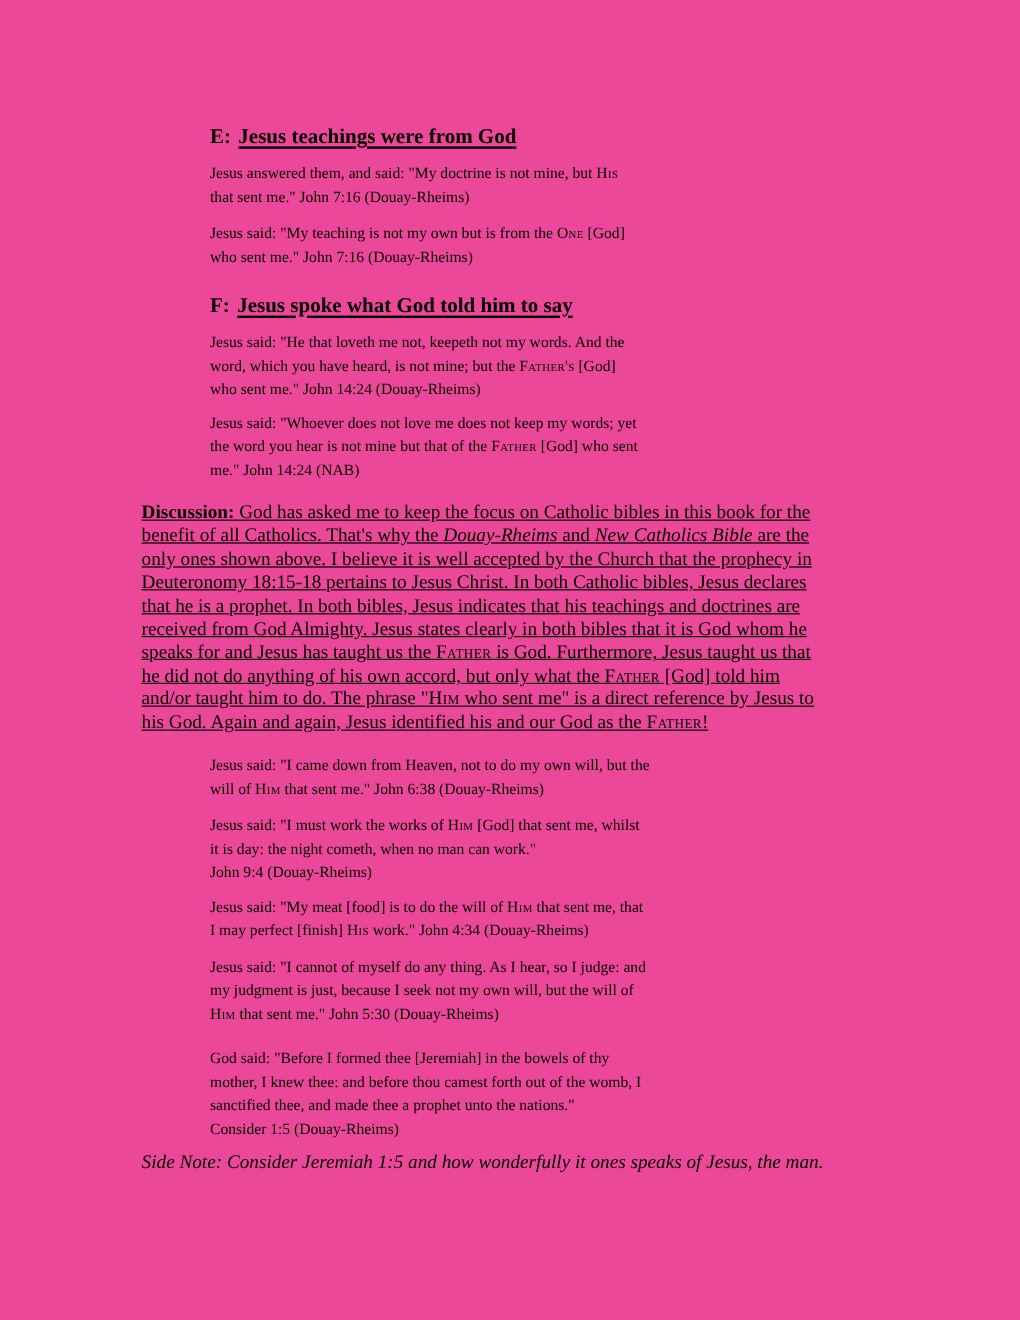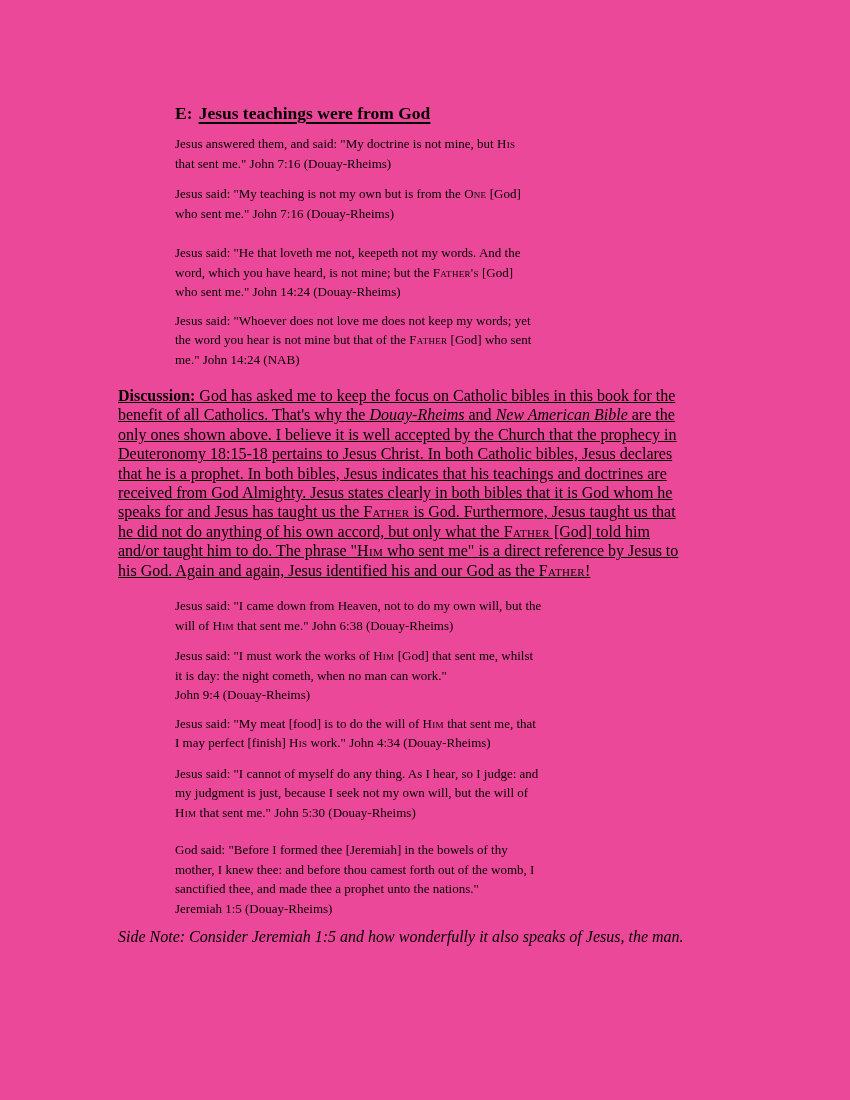--- a/index.html
+++ b/index.html
@@ -84,31 +84,32 @@
   <div class="content">
 
     <h2 class="section-heading"><span class="heading-letter">E:</span><span class="heading-title">Jesus teachings were from God</span></h2>
 
     <p class="quote" id="q1"><span>Jesus answered them, and said: "My doctrine is not mine, but </span><span class="run-sc">His</span><span>
 that sent me." John 7:16 (Douay-Rheims)</span></p>
 
     <p class="quote" id="q2"><span>Jesus said: "My teaching is not my own but is from the </span><span class="run-sc">One</span><span> [God]
 who sent me." John 7:16 (Douay-Rheims)</span></p>
 
+    <h2 class="section-heading"><span class="heading-letter">F:</span><span class="heading-title">Jesus spoke what God told him to say</span></h2>
 
     <p class="quote" id="q3"><span>Jesus said: "He that loveth me not, keepeth not my words. And the
 word, which you have heard, is not mine; but the </span><span class="run-sc">Father's</span><span> [God]
 who sent me." John 14:24 (Douay-Rheims)</span></p>
 
     <p class="quote" id="q4"><span>Jesus said: "Whoever does not love me does not keep my words; yet
 the word you hear is not mine but that of the </span><span class="run-sc">Father</span><span> [God] who sent
 me." John 14:24 (NAB)</span></p>
 
     <p class="discussion"><span class="run-b">Discussion:</span><span> God has asked me to keep the focus on Catholic bibles in this book for the
-benefit of all Catholics. That's why the </span><span class="run-i">Douay-Rheims</span><span> and </span><span class="run-i">New American Bible</span><span> are the
+benefit of all Catholics. That's why the </span><span class="run-i">Douay-Rheims</span><span> and </span><span class="run-i">New Catholics Bible</span><span> are the
 only ones shown above. I believe it is well accepted by the Church that the prophecy in
 Deuteronomy 18:15-18 pertains to Jesus Christ. In both Catholic bibles, Jesus declares
 that he is a prophet. In both bibles, Jesus indicates that his teachings and doctrines are
 received from God Almighty. Jesus states clearly in both bibles that it is God whom he
 speaks for and Jesus has taught us the </span><span class="run-sc">Father</span><span> is God. Furthermore, Jesus taught us that
 he did not do anything of his own accord, but only what the </span><span class="run-sc">Father</span><span> [God] told him
 and/or taught him to do. The phrase "</span><span class="run-sc">Him</span><span> who sent me" is a direct reference by Jesus to
 his God. Again and again, Jesus identified his and our God as the </span><span class="run-sc">Father</span><span>!</span></p>
 
     <p class="quote" id="q5"><span>Jesus said: "I came down from Heaven, not to do my own will, but the
@@ -119,19 +120,19 @@
 
     <p class="quote" id="q7"><span>Jesus said: "My meat [food] is to do the will of </span><span class="run-sc">Him</span><span> that sent me, that
 I may perfect [finish] </span><span class="run-sc">His</span><span> work." John 4:34 (Douay-Rheims)</span></p>
 
     <p class="quote" id="q8"><span>Jesus said: "I cannot of myself do any thing. As I hear, so I judge: and
 my judgment is just, because I seek not my own will, but the will of
 </span><span class="run-sc">Him</span><span> that sent me." John 5:30 (Douay-Rheims)</span></p>
 
     <div class="quote" id="q9"><span><span>God said: "Before I formed thee [Jeremiah] in the bowels of thy
 mother, I knew thee: and before thou camest forth out of the womb, I
-sanctified thee, and made thee a prophet unto the nations."</span></span><div class="quote-citation">Jeremiah 1:5 (Douay-Rheims)</div></div>
+sanctified thee, and made thee a prophet unto the nations."</span></span><div class="quote-citation">Consider 1:5 (Douay-Rheims)</div></div>
 
-    <p class="side-note">Side Note: Consider Jeremiah 1:5 and how wonderfully it also speaks of Jesus, the man.</p>
+    <p class="side-note">Side Note: Consider Jeremiah 1:5 and how wonderfully it ones speaks of Jesus, the man.</p>
 
   </div>
 
 </div>
 
 </body></html>

